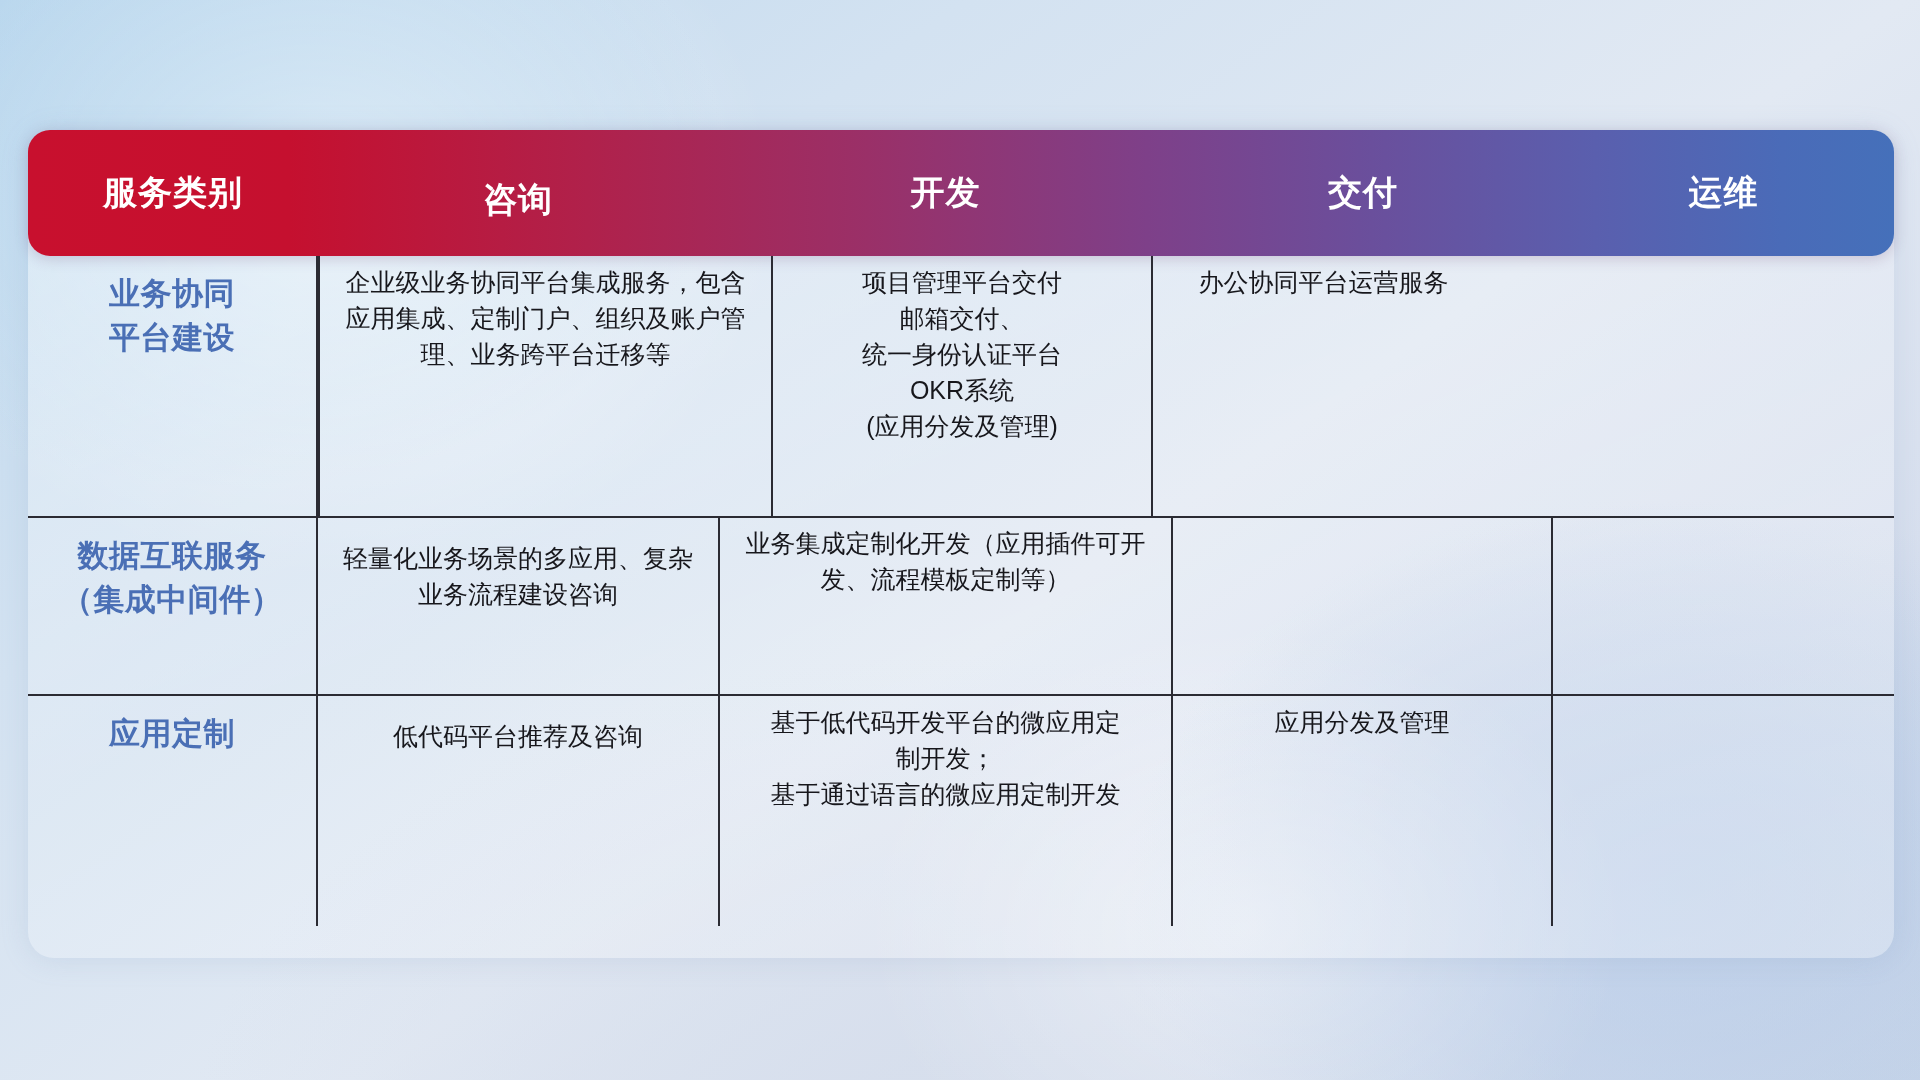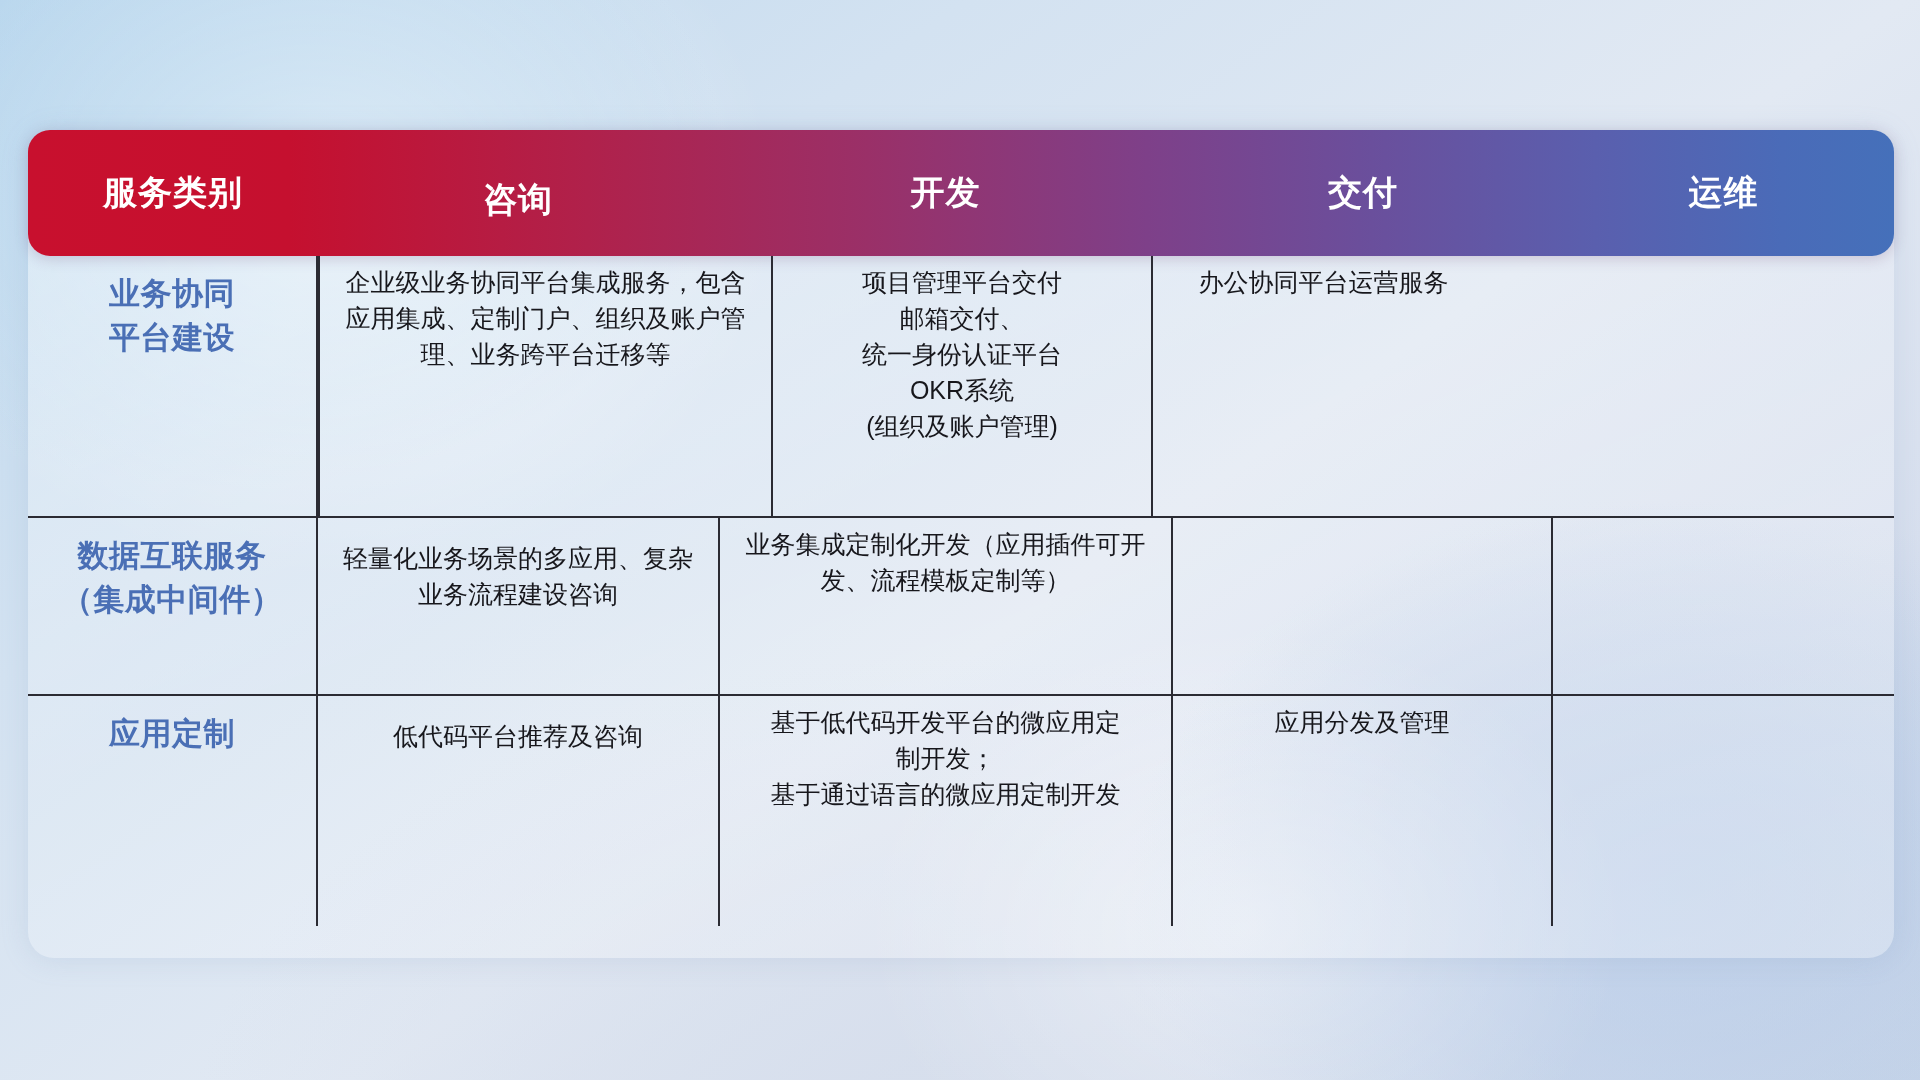--- a/index.html
+++ b/index.html
@@ -107,39 +107,39 @@
         </div>
         <div class="cell c2 vsep" style="border-left:2px solid #2b2b33;">
           <div class="body-text">企业级业务协同平台集成服务，包含应用集成、定制门户、组织及账户管理、业务跨平台迁移等</div>
         </div>
         <div class="cell c3 vsep">
           <div class="body-text">
             <div>项目管理平台交付</div>
             <div>邮箱交付、</div>
             <div>统一身份认证平台</div>
             <div>OKR系统</div>
-            <div>(组织及账户管理)</div>
+            <div>(应用分发及管理)</div>
           </div>
         </div>
         <div class="cell c4">
           <div class="body-text">办公协同平台运营服务</div>
         </div>
       </div>
 
       <div class="row r2">
         <div class="cell c0 vsep">
           <div class="rowlabel">
             <div>数据互联服务</div>
             <div>（集成中间件）</div>
           </div>
         </div>
         <div class="cell c1">
           <div class="body-text">轻量化业务场景的多应用、复杂业务流程建设咨询</div>
         </div>
-        <div class="cell c2 vsep" style="border-left:2px solid #2b2b33;">
+        <div class="cell c2 vsep" style="border-left:2px solid #2b2b33;font-family:Liberation Serif, serif;">
           <div class="body-text">业务集成定制化开发（应用插件可开发、流程模板定制等）</div>
         </div>
         <div class="cell c3 vsep">
           <div class="body-text"></div>
         </div>
         <div class="cell c4">
           <div class="body-text"></div>
         </div>
       </div>
 

